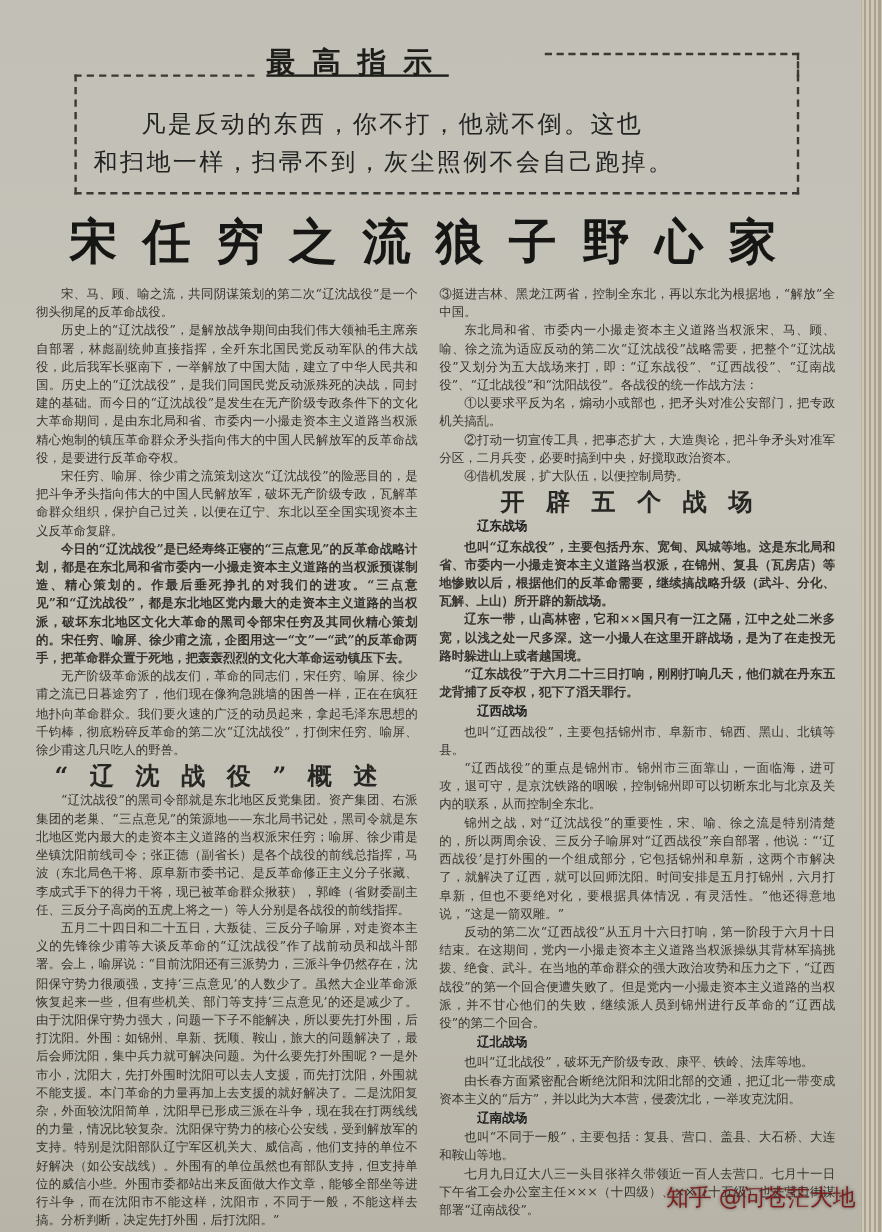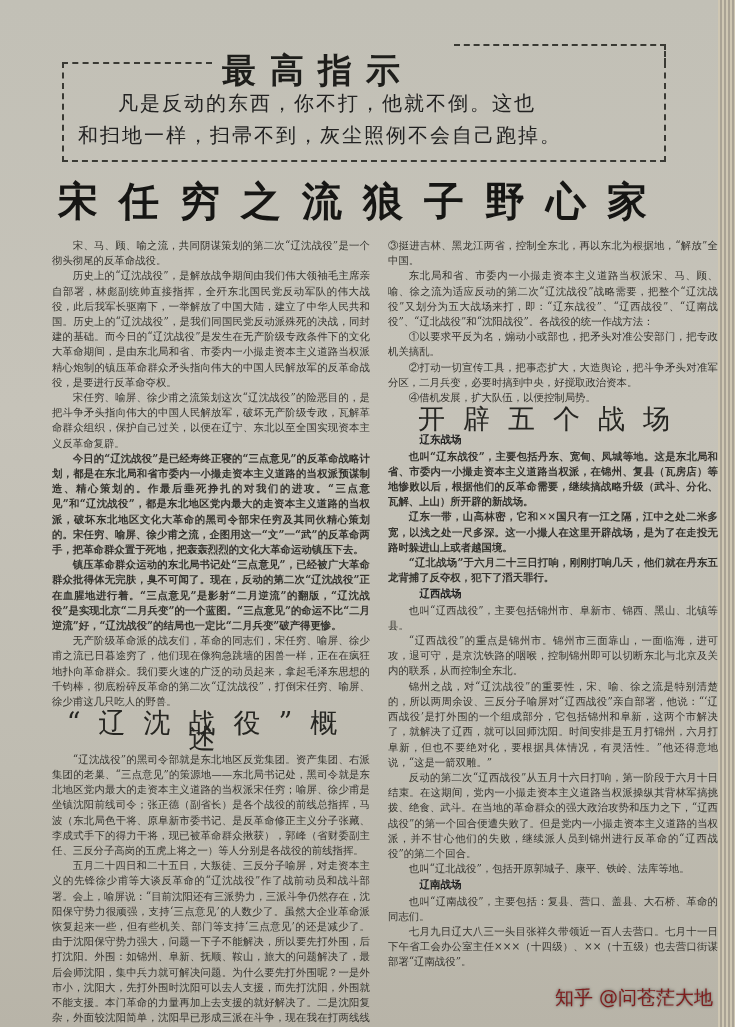--- a/index.html
+++ b/index.html
@@ -21,40 +21,40 @@
     position: absolute; left: 62px; top: 62px; width: 600px; height: 98px;
     border: 2px dashed #3a3a34; border-top: none;
   }
   .quote-box::before {
     content: ""; position: absolute; left: -2px; top: 0; width: 150px; border-top: 2px dashed #3a3a34;
   }
   .quote-box::after {
     content: ""; position: absolute; right: -2px; top: -18px; width: 210px; border-top: 2px dashed #3a3a34; height: 18px; border-right: 2px dashed #3a3a34;
   }
   .quote-title {
-    position: absolute; left: 222px; top: 48px; font-family: "DejaVu Sans", sans-serif;
-    font-weight: bold; font-size: 34px; letter-spacing: 14px; color: #1e1e1b;
+    position: absolute; left: 222px; top: 36px; font-family: "DejaVu Sans", sans-serif;
+    font-weight: bold; font-size: 24px; letter-spacing: 14px; color: #1e1e1b; text-decoration: underline;
   }
   .quote-line {
     position: absolute; font-size: 20px; color: #222; letter-spacing: 2px; white-space: nowrap;
   }
   .headline {
     position: absolute; left: 58px; top: 174px; width: 610px;
     font-family: "DejaVu Sans", sans-serif; font-weight: bold; font-size: 40px;
     letter-spacing: 21px; color: #161614; white-space: nowrap; text-align: right;
   }
   .col {
     position: absolute; font-size: 10.4px; line-height: 15.2px; color: #34332e;
-    text-align: justify; overflow: hidden; margin-left: 22px;
+    text-align: justify; overflow: hidden;
   }
   .col p { margin: 0; text-indent: 2em; }
   .col p.noind { text-indent: 0; }
   .section-title {
-    text-align: center; font-size: 27px; letter-spacing: 18px; color: #262622;
-    margin: 6px 0 6px; text-indent: 0 !important; font-weight: normal;
+    text-align: center; font-size: 20px; letter-spacing: 18px; color: #262622;
+    margin: 6px 0 6px; text-indent: 0 !important; font-weight: bold;
   }
   .sub-head {
     font-family: "DejaVu Sans", sans-serif; font-weight: bold; font-size: 10.5px;
     padding-left: 3em; color: #202020; margin: 1px 0;
   }
   .watermark {
     position: absolute; right: 22px; bottom: 16px;
     font-family: "DejaVu Sans", sans-serif; font-size: 19px; color: #7f1d1d;
     text-shadow: 0 0 3px rgba(0,0,0,0.55); white-space: nowrap;
   }
@@ -70,50 +70,51 @@
   <div class="quote-line" style="left:118px; top:90px;">凡是反动的东西，你不打，他就不倒。这也</div>
   <div class="quote-line" style="left:78px; top:122px;">和扫地一样，扫帚不到，灰尘照例不会自己跑掉。</div>
 
   <div class="headline">宋任穷之流狼子野心家</div>
 
   <div class="col" style="left:30px; top:238px; width:318px; height:785px;">
     <p>宋、马、顾、喻之流，共同阴谋策划的第二次“辽沈战役”是一个彻头彻尾的反革命战役。</p>
     <p>历史上的“辽沈战役”，是解放战争期间由我们伟大领袖毛主席亲自部署，林彪副统帅直接指挥，全歼东北国民党反动军队的伟大战役，此后我军长驱南下，一举解放了中国大陆，建立了中华人民共和国。历史上的“辽沈战役”，是我们同国民党反动派殊死的决战，同封建的基础。而今日的“辽沈战役”是发生在无产阶级专政条件下的文化大革命期间，是由东北局和省、市委内一小撮走资本主义道路当权派精心炮制的镇压革命群众矛头指向伟大的中国人民解放军的反革命战役，是要进行反革命夺权。</p>
     <p>宋任穷、喻屏、徐少甫之流策划这次“辽沈战役”的险恶目的，是把斗争矛头指向伟大的中国人民解放军，破坏无产阶级专政，瓦解革命群众组织，保护自己过关，以便在辽宁、东北以至全国实现资本主义反革命复辟。</p>
     <p class="bold">今日的“辽沈战役”是已经寿终正寝的“三点意见”的反革命战略计划，都是在东北局和省市委内一小撮走资本主义道路的当权派预谋制造、精心策划的。作最后垂死挣扎的对我们的进攻。“三点意见”和“辽沈战役”，都是东北地区党内最大的走资本主义道路的当权派，破坏东北地区文化大革命的黑司令部宋任穷及其同伙精心策划的。宋任穷、喻屏、徐少甫之流，企图用这一“文”一“武”的反革命两手，把革命群众置于死地，把轰轰烈烈的文化大革命运动镇压下去。</p>
-    <p class="bold">镇压革命群众运动的东北局书记处“三点意见”，已经被广大革命群众批得体无完肤，臭不可闻了。现在，反动的第二次“辽沈战役”正在血腥地进行着。“三点意见”是影射“二月逆流”的翻版，“辽沈战役”是实现北京“二月兵变”的一个蓝图。“三点意见”的命运不比“二月逆流”好，“辽沈战役”的结局也一定比“二月兵变”破产得更惨。</p>
     <p>无产阶级革命派的战友们，革命的同志们，宋任穷、喻屏、徐少甫之流已日暮途穷了，他们现在像狗急跳墙的困兽一样，正在在疯狂地扑向革命群众。我们要火速的广泛的动员起来，拿起毛泽东思想的千钧棒，彻底粉碎反革命的第二次“辽沈战役”，打倒宋任穷、喻屏、徐少甫这几只吃人的野兽。</p>
     <div class="section-title">“辽沈战役”概述</div>
     <p>“辽沈战役”的黑司令部就是东北地区反党集团。资产集团、右派集团的老巢、“三点意见”的策源地——东北局书记处，黑司令就是东北地区党内最大的走资本主义道路的当权派宋任穷；喻屏、徐少甫是坐镇沈阳前线司令；张正德（副省长）是各个战役的前线总指挥，马波（东北局色干将、原阜新市委书记、是反革命修正主义分子张藏、李成式手下的得力干将，现已被革命群众揪获），郭峰（省财委副主任、三反分子高岗的五虎上将之一）等人分别是各战役的前线指挥。</p>
     <p>五月二十四日和二十五日，大叛徒、三反分子喻屏，对走资本主义的先锋徐少甫等大谈反革命的“辽沈战役”作了战前动员和战斗部署。会上，喻屏说：“目前沈阳还有三派势力，三派斗争仍然存在，沈阳保守势力很顽强，支持‘三点意见’的人数少了。虽然大企业革命派恢复起来一些，但有些机关、部门等支持‘三点意见’的还是减少了。由于沈阳保守势力强大，问题一下子不能解决，所以要先打外围，后打沈阳。外围：如锦州、阜新、抚顺、鞍山，旅大的问题解决了，最后会师沈阳，集中兵力就可解决问题。为什么要先打外围呢？一是外市小，沈阳大，先打外围时沈阳可以去人支援，而先打沈阳，外围就不能支援。本门革命的力量再加上去支援的就好解决了。二是沈阳复杂，外面较沈阳简单，沈阳早已形成三派在斗争，现在我在打两线线的力量，情况比较复杂。沈阳保守势力的核心公安线，受到解放军的支持。特别是沈阳部队辽宁军区机关大、威信高，他们支持的单位不好解决（如公安战线）。外围有的单位虽然也有部队支持，但支持单位的威信小些。外围市委都站出来反面做大作文章，能够全部坐等进行斗争，而在沈阳市不能这样，沈阳市，不同于一般，不能这样去搞。分析判断，决定先打外围，后打沈阳。”</p>
 
   </div>
 
   <div class="col" style="left:366px; top:238px; width:330px; height:785px;">
     <p class="noind">③挺进吉林、黑龙江两省，控制全东北，再以东北为根据地，“解放”全中国。</p>
     <p>东北局和省、市委内一小撮走资本主义道路当权派宋、马、顾、喻、徐之流为适应反动的第二次“辽沈战役”战略需要，把整个“辽沈战役”又划分为五大战场来打，即：“辽东战役”、“辽西战役”、“辽南战役”、“辽北战役”和“沈阳战役”。各战役的统一作战方法：</p>
     <p>①以要求平反为名，煽动小或部也，把矛头对准公安部门，把专政机关搞乱。</p>
     <p>②打动一切宣传工具，把事态扩大，大造舆论，把斗争矛头对准军分区，二月兵变，必要时搞到中央，好搅取政治资本。</p>
     <p>④借机发展，扩大队伍，以便控制局势。</p>
     <div class="section-title">开辟五个战场</div>
 
     <div class="sub-head">辽东战场</div>
     <p class="bold">也叫“辽东战役”，主要包括丹东、宽甸、凤城等地。这是东北局和省、市委内一小撮走资本主义道路当权派，在锦州、复县（瓦房店）等地惨败以后，根据他们的反革命需要，继续搞战略升级（武斗、分化、瓦解、上山）所开辟的新战场。</p>
     <p class="bold">辽东一带，山高林密，它和××国只有一江之隔，江中之处二米多宽，以浅之处一尺多深。这一小撮人在这里开辟战场，是为了在走投无路时躲进山上或者越国境。</p>
-    <p class="bold">“辽北战场”于六月二十三日打响，刚刚打响几天，他们就在丹东五龙背捕了反夺权，犯下了滔天罪行。</p>
+    <p class="bold">“辽东战役”于六月二十三日打响，刚刚打响几天，他们就在丹东五龙背捕了反夺权，犯下了滔天罪行。</p>
 
     <div class="sub-head">辽西战场</div>
     <p>也叫“辽西战役”，主要包括锦州市、阜新市、锦西、黑山、北镇等县。</p>
     <p>“辽西战役”的重点是锦州市。锦州市三面靠山，一面临海，进可攻，退可守，是京沈铁路的咽喉，控制锦州即可以切断东北与北京及关内的联系，从而控制全东北。</p>
     <p>锦州之战，对“辽沈战役”的重要性，宋、喻、徐之流是特别清楚的，所以两周余设、三反分子喻屏对“辽西战役”亲自部署，他说：“‘辽西战役’是打外围的一个组成部分，它包括锦州和阜新，这两个市解决了，就解决了辽西，就可以回师沈阳。时间安排是五月打锦州，六月打阜新，但也不要绝对化，要根据具体情况，有灵活性。”他还得意地说，“这是一箭双雕。”</p>
     <p>反动的第二次“辽西战役”从五月十六日打响，第一阶段于六月十日结束。在这期间，党内一小撮走资本主义道路当权派操纵其背林军搞挑拨、绝食、武斗。在当地的革命群众的强大政治攻势和压力之下，“辽西战役”的第一个回合便遭失败了。但是党内一小撮走资本主义道路的当权派，并不甘心他们的失败，继续派人员到锦州进行反革命的“辽西战役”的第二个回合。</p>
 
-    <p>也叫“辽北战役”，包括开原郭城子、康平、铁岭、法库等地。</p>
+    <div class="sub-head">辽北战场</div>
+    <p>也叫“辽北战役”，破坏无产阶级专政、康平、铁岭、法库等地。</p>
+    <p>由长春方面紧密配合断绝沈阳和沈阳北部的交通，把辽北一带变成资本主义的“后方”，并以此为大本营，侵袭沈北，一举攻克沈阳。</p>
 
     <div class="sub-head">辽南战场</div>
-    <p>也叫“辽南战役”，主要包括：复县、营口、盖县、大石桥、革命的同志们。</p>
+    <p>也叫“不同于一般”，主要包括：复县、营口、盖县、大石桥、大连和鞍山等地。</p>
     <p>七月九日辽大八三一头目张祥久带领近一百人去营口。七月十一日下午省工会办公室主任×××（十四级）、××（十五级）也去营口街谋部署“辽南战役”。</p>
 
   </div>
 
 </div>
 <div class="right-edge"></div>
 <div class="watermark">知乎 @问苍茫大地</div>
 
 </body></html>

